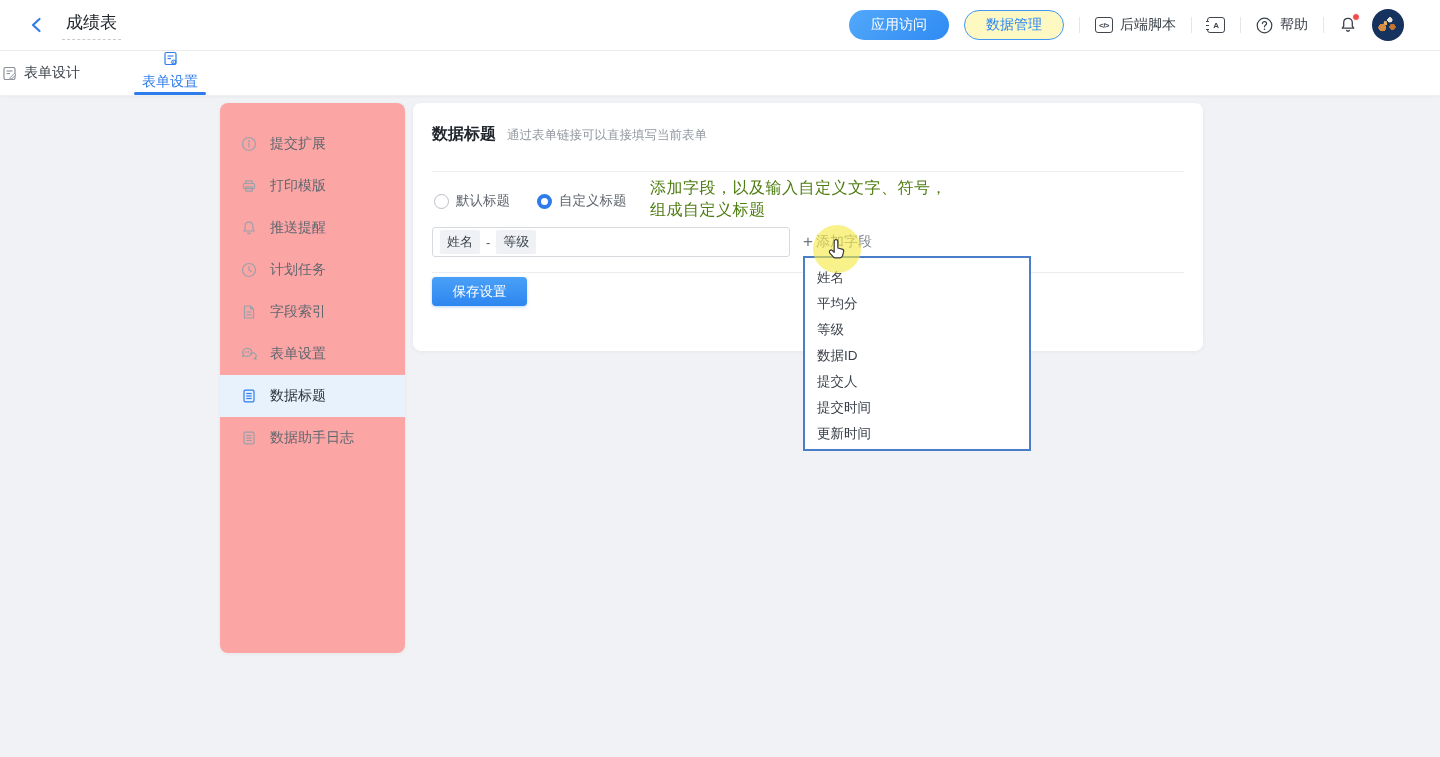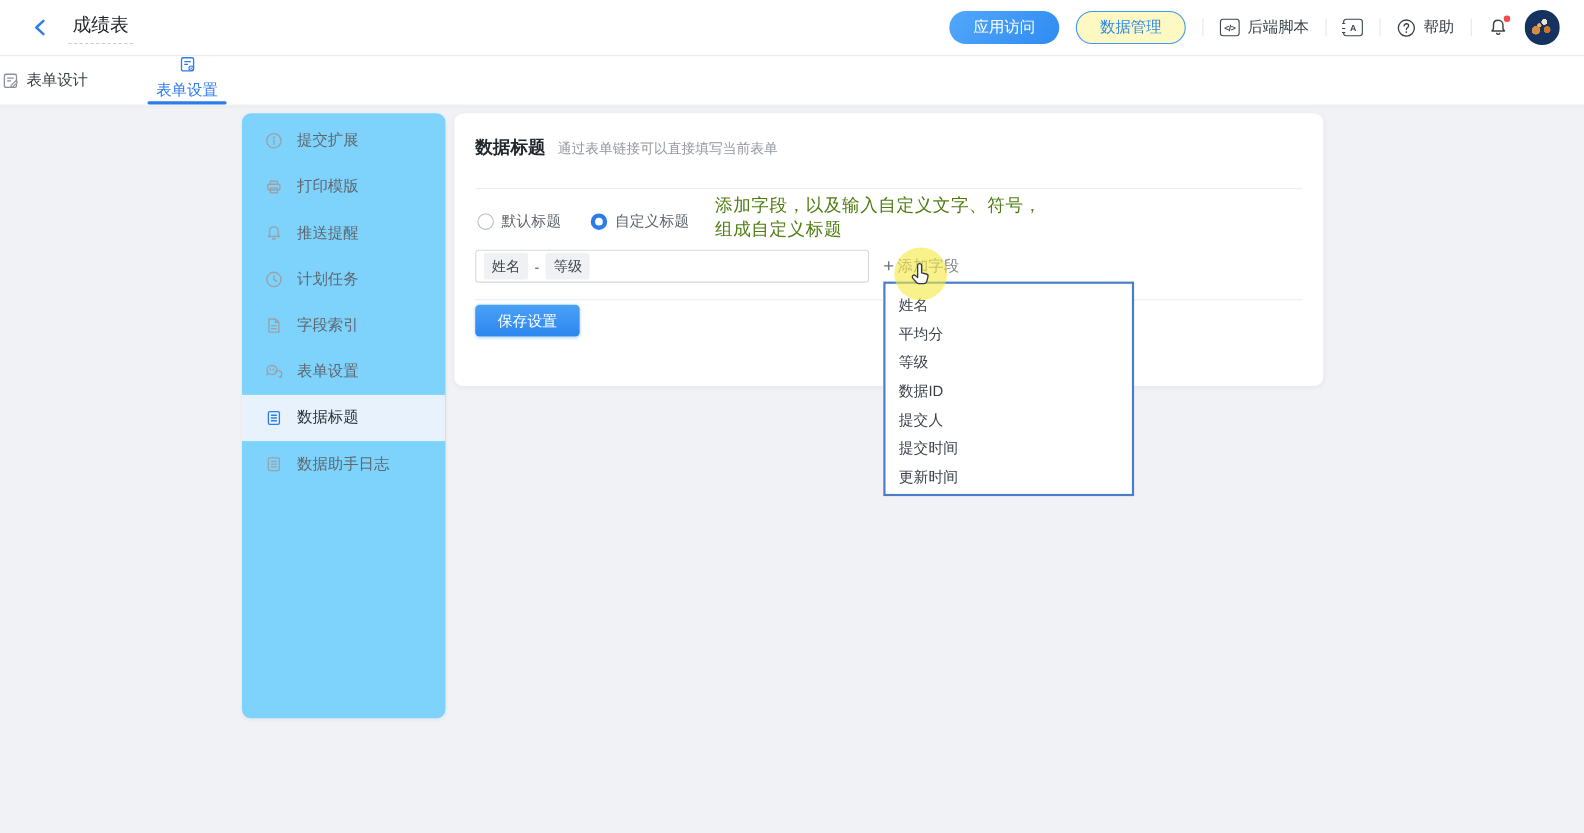--- a/index.html
+++ b/index.html
@@ -9,21 +9,21 @@
     background:var(--page-bg,#f0f2f5);
     color:#3a4149;
     overflow:hidden;
   }
   .app { width:1440px; height:757px; position:relative; }
 
   
   .topbar {
     height:51px; background:#fff; border-bottom:1px solid #e9ebee;
     display:flex; align-items:center; justify-content:space-between;
-    padding:0 22px 0 28px; position:relative; z-index:10;
+    padding:0 36px 0 28px; position:relative; z-index:10;
   }
   .topbar-left { display:flex; align-items:center; gap:16px; }
   .back-btn { display:flex; align-items:center; cursor:pointer; }
   .app-title {
     font-size:17px; color:#21262c; padding:0 4px 5px 4px;
     border-bottom:1px dashed #c8ccd2; cursor:text;
   }
   .topbar-right { display:flex; align-items:center; gap:15px; }
   .pill {
     height:30px; border-radius:15px; font-size:14px; display:flex;
@@ -79,22 +79,22 @@
   .tab.active::after {
     content:""; position:absolute; left:-6px; right:-6px; bottom:0; height:3px;
     background:var(--accent,#2e7ceb); border-radius:1.5px;
   }
 
   
   .content { position:relative; height:661px; }
 
   .sidebar-card {
     position:absolute; left:220px; top:7px; width:185px; height:550px;
-    background:#7dd3fc; border-radius:8px; box-shadow:0 1px 4px rgba(31,35,41,.05);
-    padding-top:4px; overflow:hidden;
+    background:#fca5a5; border-radius:8px; box-shadow:0 1px 4px rgba(31,35,41,.05);
+    padding-top:20px; overflow:hidden;
   }
   .side-item {
     height:42px; display:flex; align-items:center; padding-left:21px; gap:13px;
     font-size:14px; color:#60676f; cursor:pointer;
   }
   .side-item.selected { background:var(--sidebar-selected-bg,#e7f2fd); color:#2a3138; }
   .side-item .ic { display:flex; }
   .side-item svg { stroke:#9aa1a9; }
   .side-item.selected svg { stroke:var(--accent,#2e7ceb); }
 

